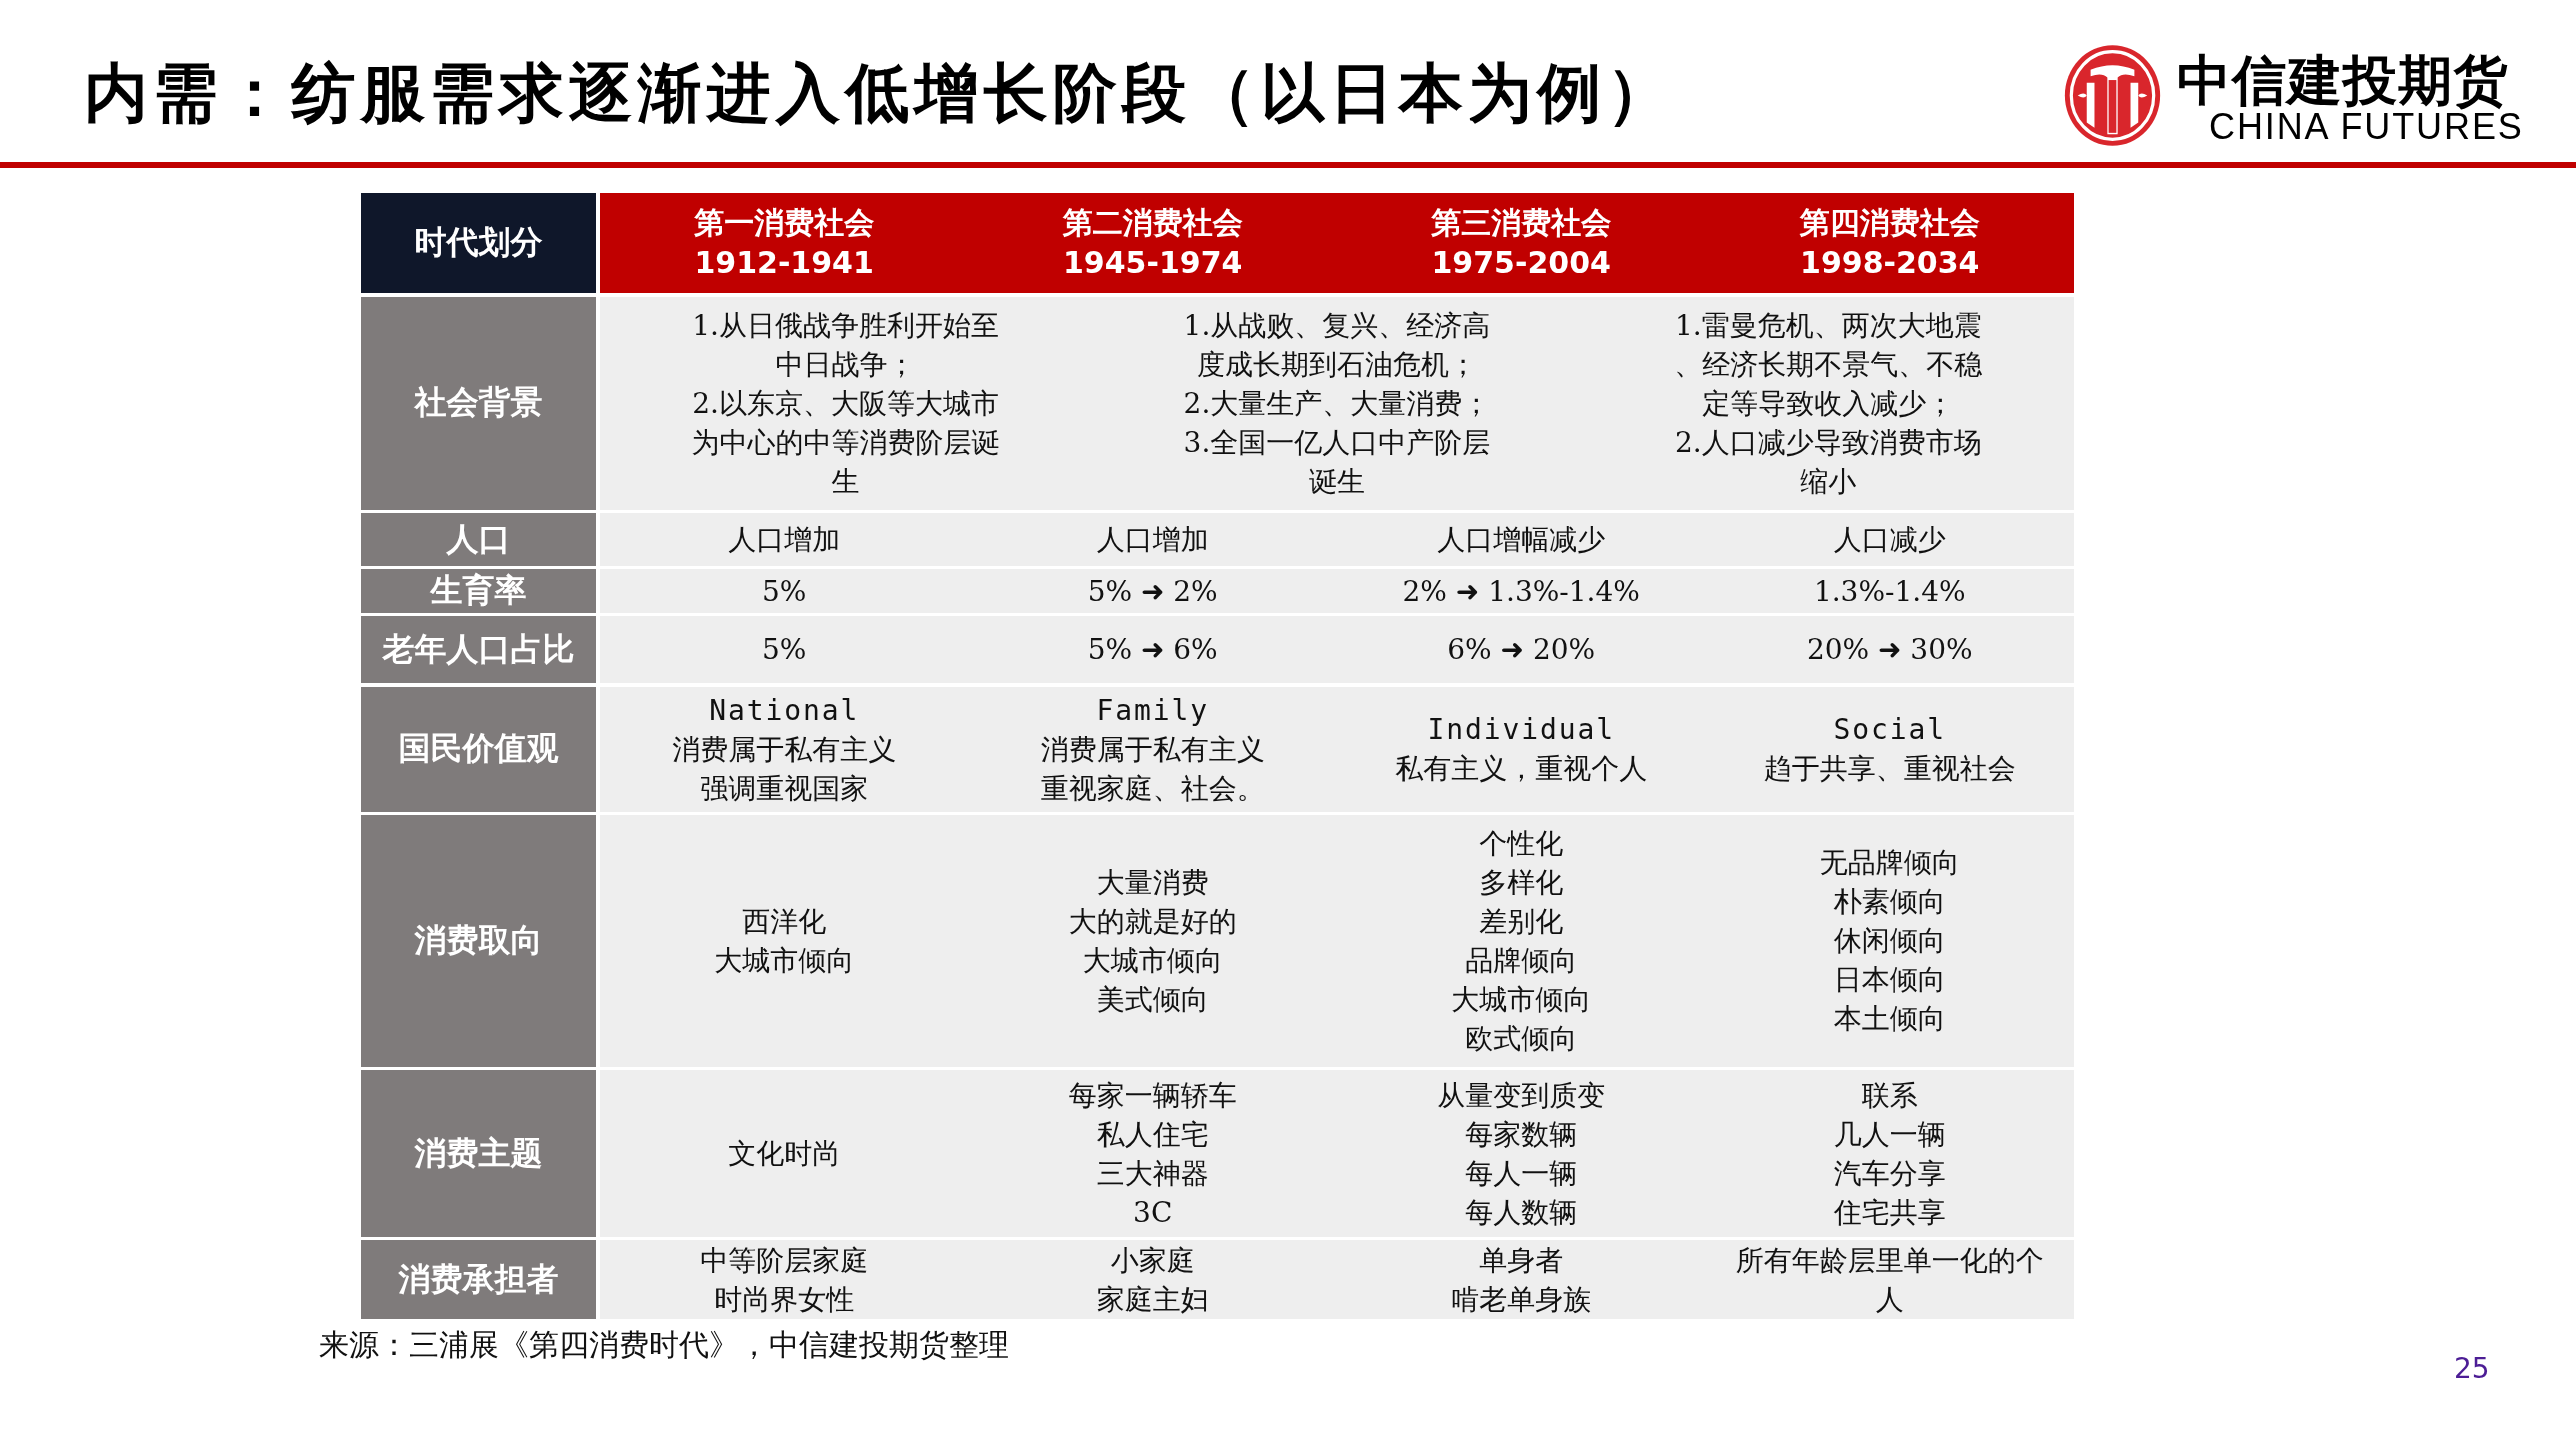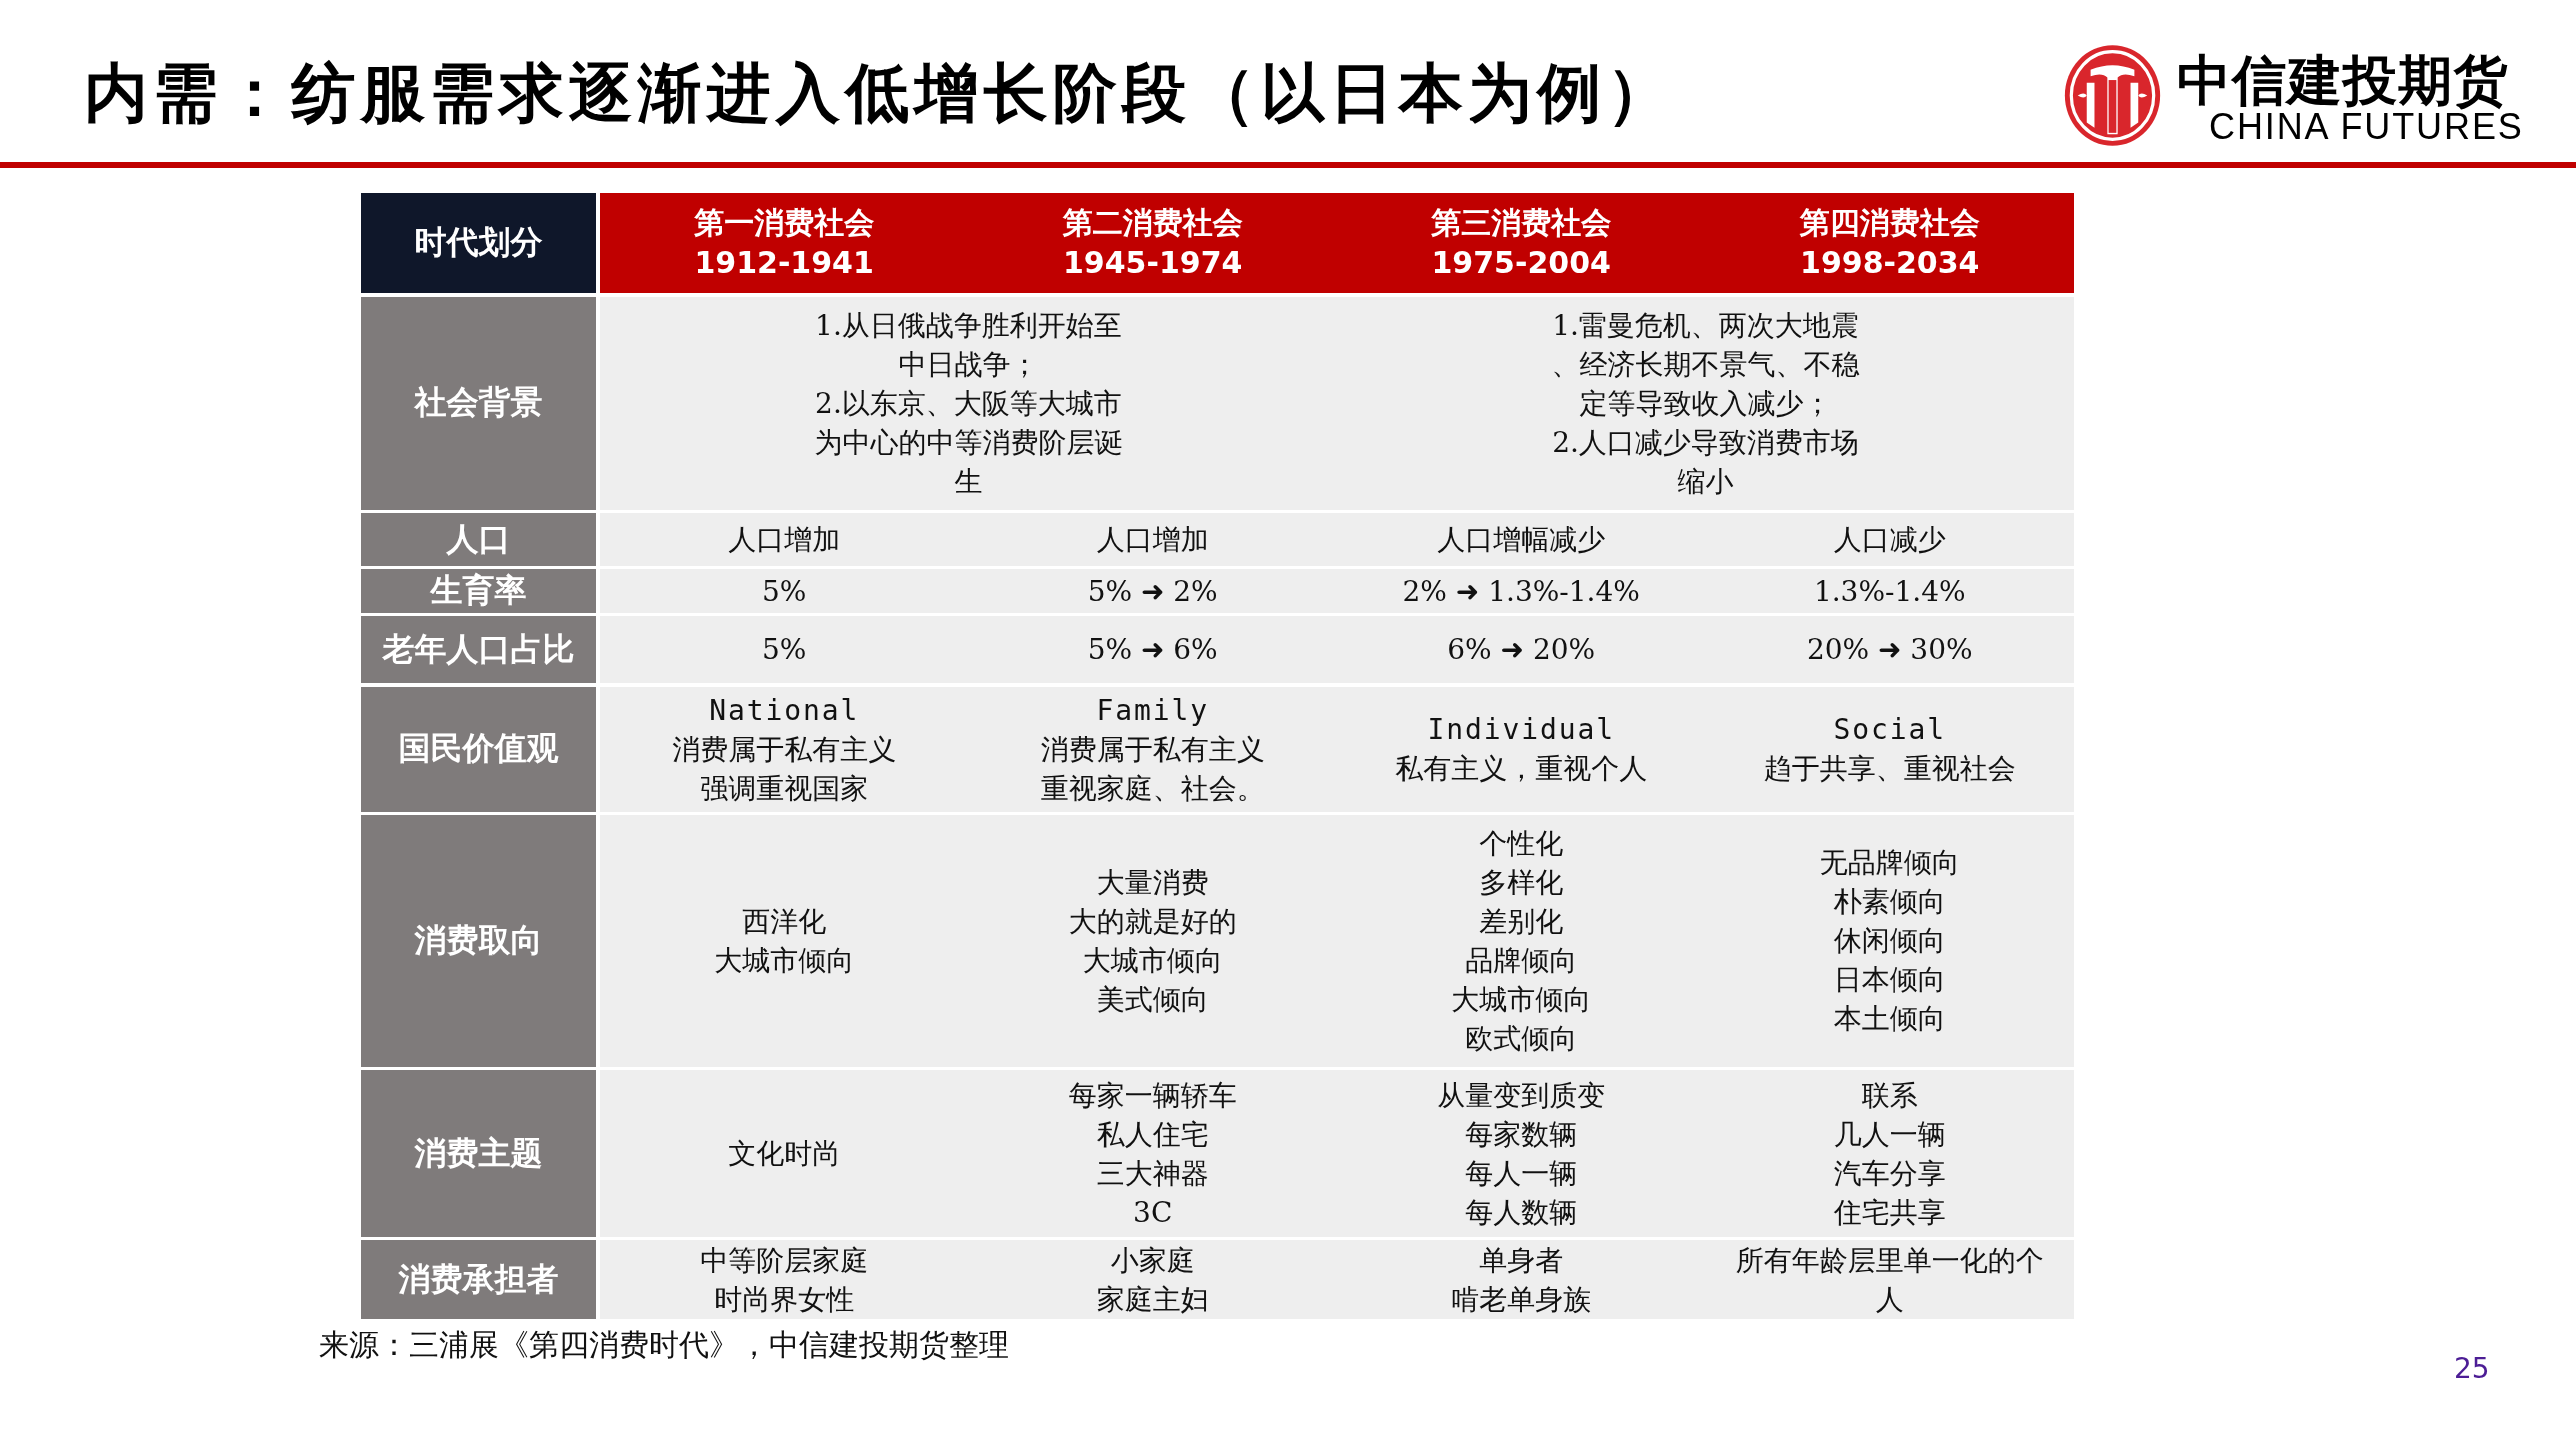--- a/index.html
+++ b/index.html
@@ -107,20 +107,27 @@
         <div class="label">社会背景</div>
         <div class="cells">
           <div class="cell">
             <span class="ln">1.从日俄战争胜利开始至</span>
             <span class="ln">中日战争；</span>
             <span class="ln">2.以东京、大阪等大城市</span>
             <span class="ln">为中心的中等消费阶层诞</span>
             <span class="ln">生</span>
           </div>
           <div class="cell">
+            <span class="ln">1.从战败、复兴、经济高</span>
+            <span class="ln">度成长期到石油危机；</span>
+            <span class="ln">2.大量生产、大量消费；</span>
+            <span class="ln">3.全国一亿人口中产阶层</span>
+            <span class="ln">诞生</span>
+          </div>
+          <div class="cell">
             <span class="ln">1.雷曼危机、两次大地震</span>
             <span class="ln">、经济长期不景气、不稳</span>
             <span class="ln">定等导致收入减少；</span>
             <span class="ln">2.人口减少导致消费市场</span>
             <span class="ln">缩小</span>
           </div>
         </div>
       </div>
       <div class="row" style="height: 53px;">
         <div class="label">人口</div>

